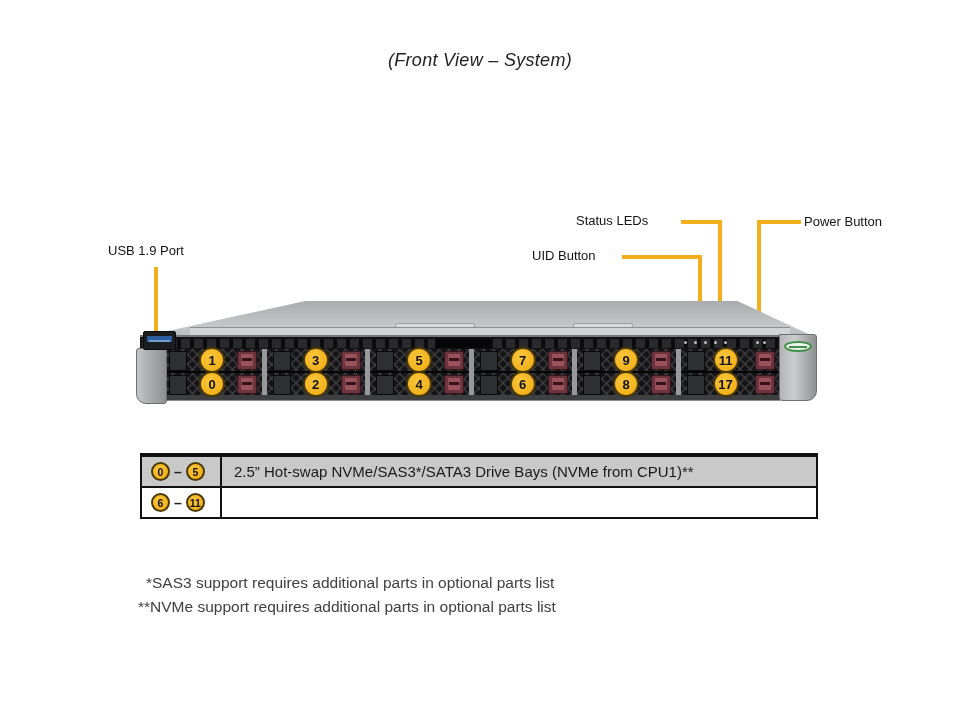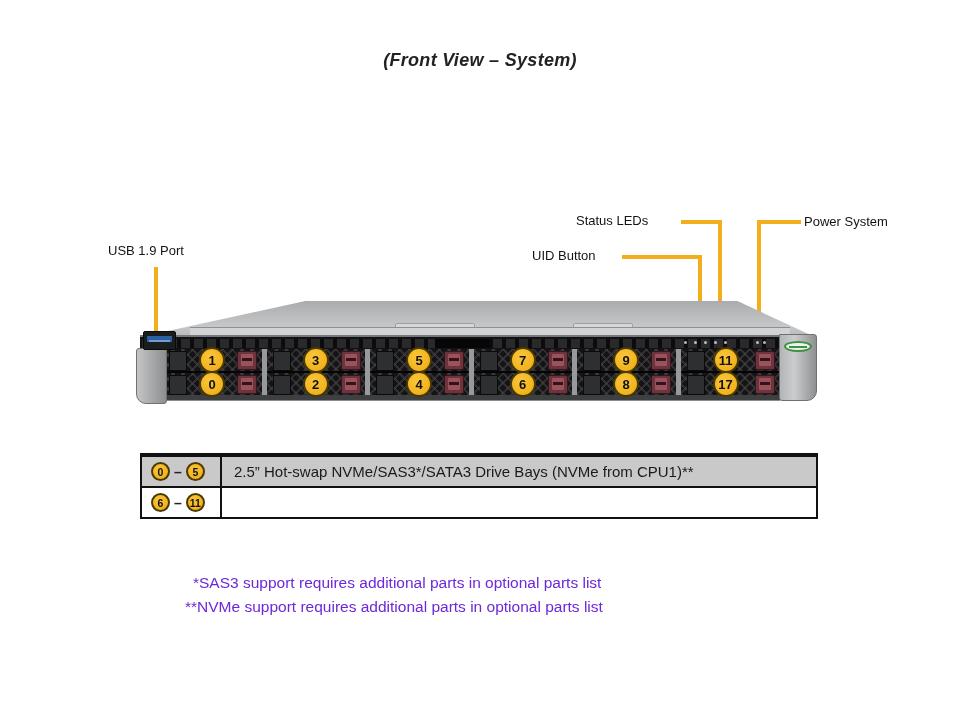--- a/index.html
+++ b/index.html
@@ -4,21 +4,21 @@
 <style>
   html,body{margin:0;padding:0;background:#ffffff;}
   #canvas{
     position:relative;width:960px;height:720px;background:#ffffff;overflow:hidden;
     font-family:"Liberation Sans","DejaVu Sans",sans-serif;color:#1a1a1a;
   }
   .abs{position:absolute;}
   
   .page-title{
     left:0;right:0;top:50px;text-align:center;
-    font-size:18px;font-style:italic;font-weight:bold;color:#222;letter-spacing:.3px;
+    font-size:18px;font-style:italic;font-weight:normal;color:#222;letter-spacing:.3px;
   }
   
   .callout-label{font-size:13px;color:#141414;white-space:nowrap;}
   
   .cl{background:#F2AE1C;}
   
   .chassis-top{
     left:140px;top:301px;width:675px;height:36px;
     background:linear-gradient(#a9abad,#c6c7c9 70%,#b9babc);
     clip-path:polygon(24.5% 0%,88.5% 0%,100% 100%,0% 100%);
@@ -110,33 +110,33 @@
   .t-desc{padding-left:12px;font-size:15px;white-space:nowrap;}
   .slot-badge{
     width:19px;height:19px;border-radius:50%;flex:0 0 19px;
     background:radial-gradient(circle at 40% 35%,#f9c63c,#efa90f);
     border:2px solid #4a3a02;box-sizing:border-box;
     display:flex;align-items:center;justify-content:center;
     font-size:10.5px;font-weight:bold;color:#111;
   }
   .slot-dash{margin:0 4px;font-weight:bold;font-size:14px;color:#222;}
   
-  .footnote{font-size:15.5px;color:#6d28d9;white-space:nowrap;margin-left:47px;}
+  .footnote{font-size:15.5px;color:#404040;white-space:nowrap;}
 </style>
 </head>
 <body>
 
 <div id="canvas">
 
   <div class="abs page-title">(Front View – System)</div>
 
   <div class="abs callout-label" style="left:108px;top:243px;">USB 1.9 Port</div>
   <div class="abs callout-label" style="left:523px;top:248px;margin-left:9px;">UID Button</div>
   <div class="abs callout-label" style="left:576px;top:213px;">Status LEDs</div>
-  <div class="abs callout-label" style="left:804px;top:214px;">Power System</div>
+  <div class="abs callout-label" style="left:804px;top:214px;">Power Button</div>
 
   <div class="abs cl" style="left:154px;top:267px;width:4px;height:70px;"></div>
   <div class="abs cl" style="left:622px;top:255px;width:80px;height:4px;"></div>
   <div class="abs cl" style="left:698px;top:255px;width:4px;height:85px;"></div>
   <div class="abs cl" style="left:681px;top:220px;width:41px;height:4px;"></div>
   <div class="abs cl" style="left:718px;top:220px;width:4px;height:120px;"></div>
   <div class="abs cl" style="left:757px;top:220px;width:44px;height:4px;"></div>
   <div class="abs cl" style="left:757px;top:220px;width:4px;height:120px;"></div>
 
   <div class="abs chassis-top"></div>

